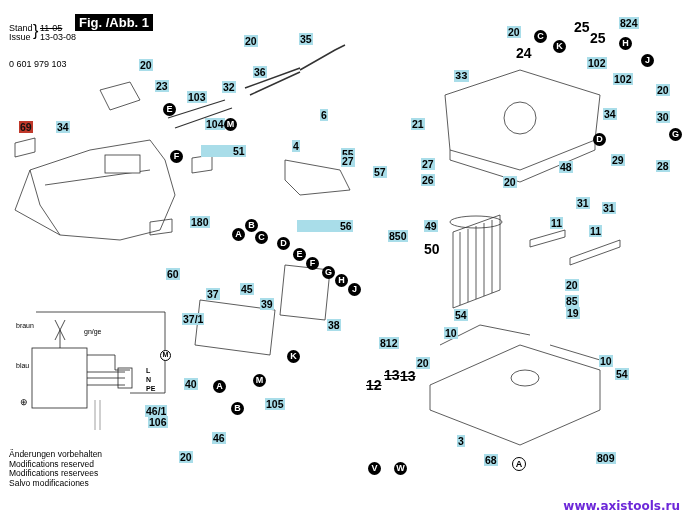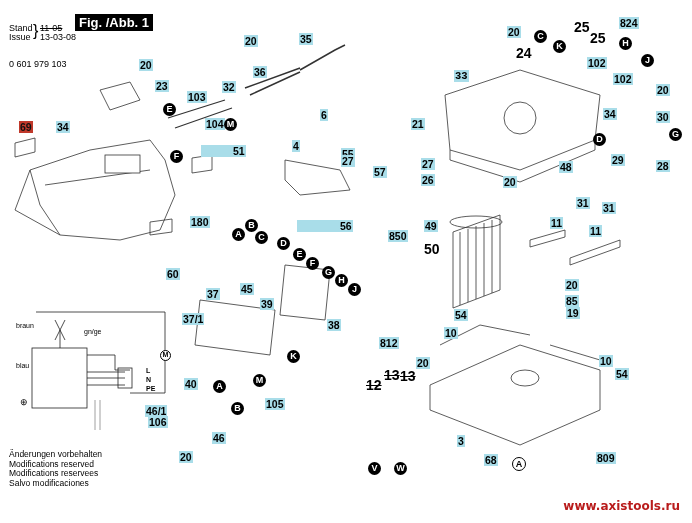--- a/index.html
+++ b/index.html
@@ -5,21 +5,21 @@
   html,body{margin:0;padding:0;background:#fff;}
   body{width:692px;height:523px;position:relative;overflow:hidden;font-family:"Liberation Sans",sans-serif;color:#000;}
   .hdr{position:absolute;font-size:9px;line-height:10px;}
   .figbox{position:absolute;left:75px;top:14px;background:#000;color:#fff;font-weight:bold;font-size:13px;padding:1px 4px;line-height:15px;}
   .lbl{position:absolute;background:#a9dde9;color:#000;font-weight:bold;font-size:10.5px;line-height:12px;padding:0 1px;white-space:nowrap;}
   .lbl.red{background:#c0392b;color:#111;}
   .plain{position:absolute;font-weight:bold;font-size:14px;line-height:12px;white-space:nowrap;}
   .circ{position:absolute;width:13px;height:13px;border-radius:50%;background:#000;color:#fff;font-weight:bold;font-size:9px;line-height:13px;text-align:center;}
   .circ.open{background:#fff;color:#000;border:1px solid #000;width:12px;height:12px;line-height:12px;}
   .notes{position:absolute;left:9px;top:450px;font-size:8.5px;line-height:9.5px;}
-  .url{position:absolute;right:12px;top:499px;color:#b91c1c;font-weight:bold;font-size:12px;font-family:"DejaVu Sans",sans-serif;}
+  .url{position:absolute;right:12px;top:499px;color:#6d28d9;font-weight:bold;font-size:12px;font-family:"DejaVu Sans",sans-serif;}
   svg.art{position:absolute;left:0;top:0;}
   .wire{position:absolute;font-size:7px;line-height:8px;}
 </style>
 </head>
 <body>
 
 <div class="hdr" style="left:9px;top:12px;margin-top:47px;">0 601 979 103</div>
 <div class="hdr" style="left:9px;top:23px;">Stand</div>
 <div class="hdr" style="left:9px;top:32px;">Issue</div>
 <div class="hdr" style="left:33px;top:21px;font-size:16px;line-height:20px;">}</div>

